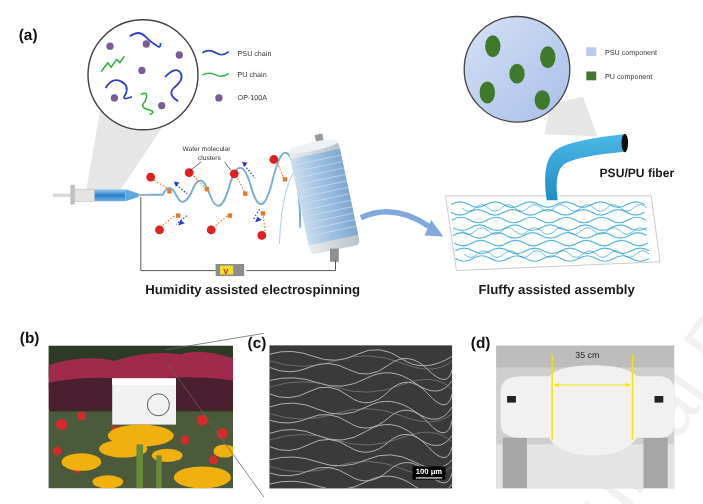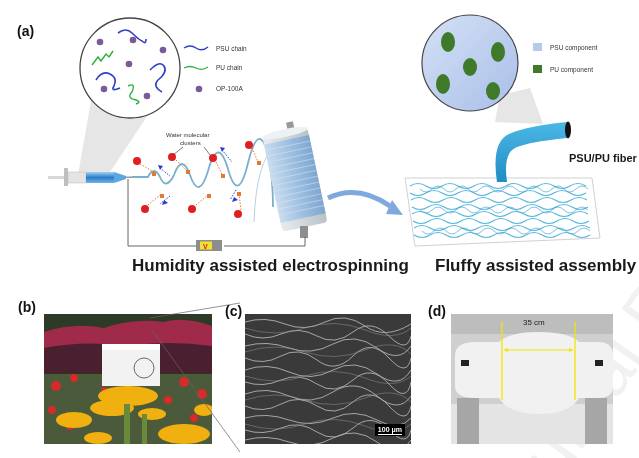--- a/index.html
+++ b/index.html
@@ -1,19 +1,19 @@
 <!DOCTYPE html>
 <html><head>
 <meta charset="utf-8">
 <style>
   html, body { margin:0; padding:0; background:#ffffff; }
   body { width:639px; height:458px; position:relative; overflow:hidden; font-family:"Liberation Sans", sans-serif; }
   .abs { position:absolute; }
   .panel-label { position:absolute; font-weight:bold; font-size:14px; color:#111; font-family:"Liberation Sans", sans-serif; }
-  .caption { position:absolute; font-weight:bold; font-size:17px; color:#1a1a1a; white-space:nowrap; font-family:"Liberation Sans", sans-serif; }
+  .caption { position:absolute; font-weight:bold; font-size:12px; color:#1a1a1a; white-space:nowrap; font-family:"Liberation Sans", sans-serif; }
   .legend-text { font-size:6.5px; fill:#333; font-family:"Liberation Sans", sans-serif; }
   .small-text { font-size:6px; fill:#333; font-family:"Liberation Sans", sans-serif; }
   .watermark { position:absolute; left:380px; top:270px; font-size:70px; color:rgba(200,200,200,0.25); transform:rotate(-55deg); font-family:"Liberation Sans", sans-serif; white-space:nowrap; pointer-events:none; }
   .photo { position:absolute; overflow:hidden; }
   .sem-bar { position:absolute; background:#000; color:#fff; font-size:7px; font-weight:bold; padding:2px 3px 1px 3px; border-bottom:0; }
   .sem-bar .line { display:block; height:1.5px; background:#fff; margin-top:1px; }
   .dim-label { position:absolute; font-size:8px; color:#222; font-family:"Liberation Sans", sans-serif; }
 </style>
 </head>
 <body>
@@ -198,21 +198,21 @@
       <path d="M422,231 q6,6 12,0 t12,0 t12,0 t12,0 t12,0 t12,0 t12,0 t12,0 t12,0 t12,0 t12,0 t12,0 t12,0 t12,0"></path>
     </g>
   </g>
 
   <path d="M497,182 q-6,-40 12,-48 q18,-8 58,-12 l0,16 q-40,4 -52,10 q-12,6 -8,34 z" fill="url(#fiberGrad)"></path>
   <ellipse cx="568" cy="130" rx="3" ry="8.5" fill="#111"></ellipse>
 </svg>
 
 <div class="caption" style="left:132px;top:256px;">Humidity assisted electrospinning</div>
 <div class="caption" style="left:435px;top:256px;">Fluffy assisted assembly</div>
-<div class="caption" style="left:545px;top:152px;font-size:11px;margin-left:24px;">PSU/PU fiber</div>
+<div class="caption" style="left:545px;top:152px;font-size:11px;">PSU/PU fiber</div>
 
 <div class="panel-label" style="left:18px;top:299px;">(b)</div>
 <div class="photo" style="left:44px;top:314px;width:168px;height:130px;">
   <svg width="168" height="130">
     <rect width="168" height="130" fill="#3a2a22"></rect>
     <rect width="168" height="30" fill="#2c3a26"></rect>
     <path d="M0,18 q30,-10 60,-4 q30,-10 60,-6 q20,-6 48,4 l0,28 l-168,0 z" fill="#a02a4a"></path>
     <path d="M0,34 q40,-8 84,-2 q40,-6 84,0 l0,26 l-168,0 z" fill="#4a2030"></path>
     <rect x="0" y="60" width="168" height="70" fill="#4a5a3a"></rect>
     <g fill="#d82a2a">

